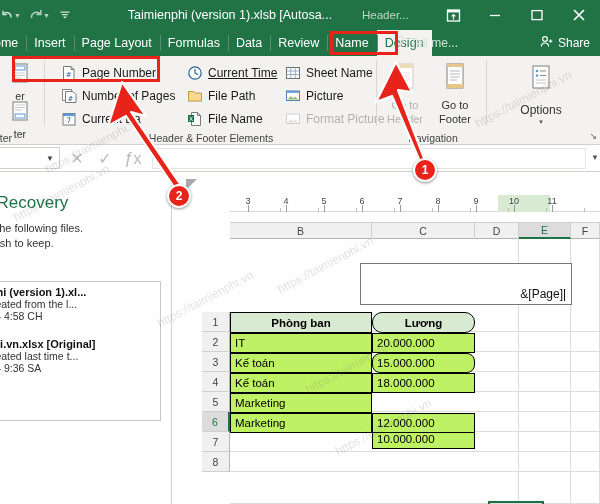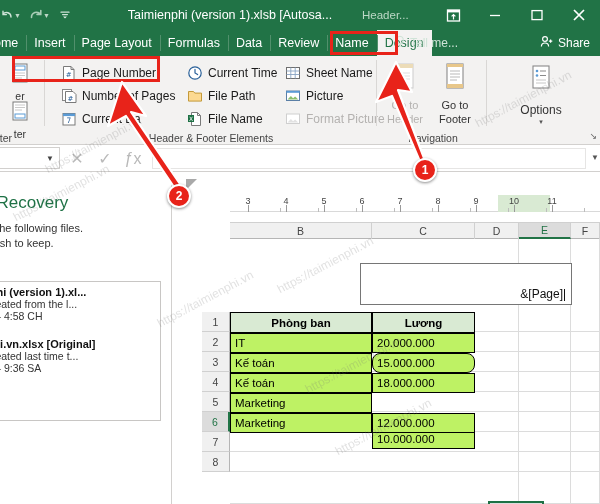--- a/index.html
+++ b/index.html
@@ -355,21 +355,21 @@
       <span class="icn">
         <svg width="16" height="16" viewBox="0 0 16 16">
             <rect x="2" y="2.5" width="12" height="11.5" fill="#fff" stroke="#7a7a7a" stroke-width="1"></rect>
             <rect x="2" y="2.5" width="12" height="2.6" fill="#5b9bd5"></rect>
             <text x="8" y="12.3" font-size="7.5" fill="#2a6099" text-anchor="middle" font-family="DejaVu Sans">7</text>
           </svg>
       </span>
       <span>Current Da</span>
     </div>
 
-    <div class="el-item" style="left:140px; top:6px;">
+    <div class="el-item" style="left:140px; top:6px;text-decoration:underline;">
       <span class="icn">
         <svg width="16" height="16" viewBox="0 0 16 16">
             <circle cx="8" cy="8" r="6.2" fill="#fff" stroke="#2a6099" stroke-width="1.2"></circle>
             <path d="M8 4.4V8l2.6 1.6" fill="none" stroke="#2a6099" stroke-width="1.2" stroke-linecap="round"></path>
           </svg>
       </span>
       <span>Current Time</span>
     </div>
 
     <div class="el-item" style="left:140px; top:52px;">
@@ -578,21 +578,21 @@
     <div class="gcell" style="left:0;top:173px;width:370px;height:20px;background:transparent;"></div>
     <div class="gcell" style="left:0;top:193px;width:370px;height:20px;background:transparent;"></div>
     <div class="gcell" style="left:0;top:213px;width:370px;height:20px;background:transparent;"></div>
 
     <div class="hdrbox">
       <span>&amp;[Page]</span>
         <span class="caret-bar"></span>
     </div>
 
     <div class="tcell head" style="left:0;   top:73px; width:142px;height:21px;">Phòng ban</div>
-    <div class="tcell head" style="left:142px;top:73px; width:103px;height:21px;">Lương</div>
+    <div class="tcell head" style="left:142px;top:73px; width:103px;height:21px;border-radius:10px;">Lương</div>
 
     <div class="tcell" style="left:0;   top:94px; width:142px;height:20px;">IT</div>
     <div class="tcell" style="left:142px;top:94px; width:103px;height:20px;text-align:center;">20.000.000</div>
 
     <div class="tcell" style="left:0;   top:114px;width:142px;height:20px;">Kế toán</div>
     <div class="tcell" style="left:142px;top:114px;width:103px;height:20px;border-radius:8px;">15.000.000</div>
 
     <div class="tcell" style="left:0;   top:134px;width:142px;height:20px;">Kế toán</div>
     <div class="tcell" style="left:142px;top:134px;width:103px;height:20px;">18.000.000</div>
 

